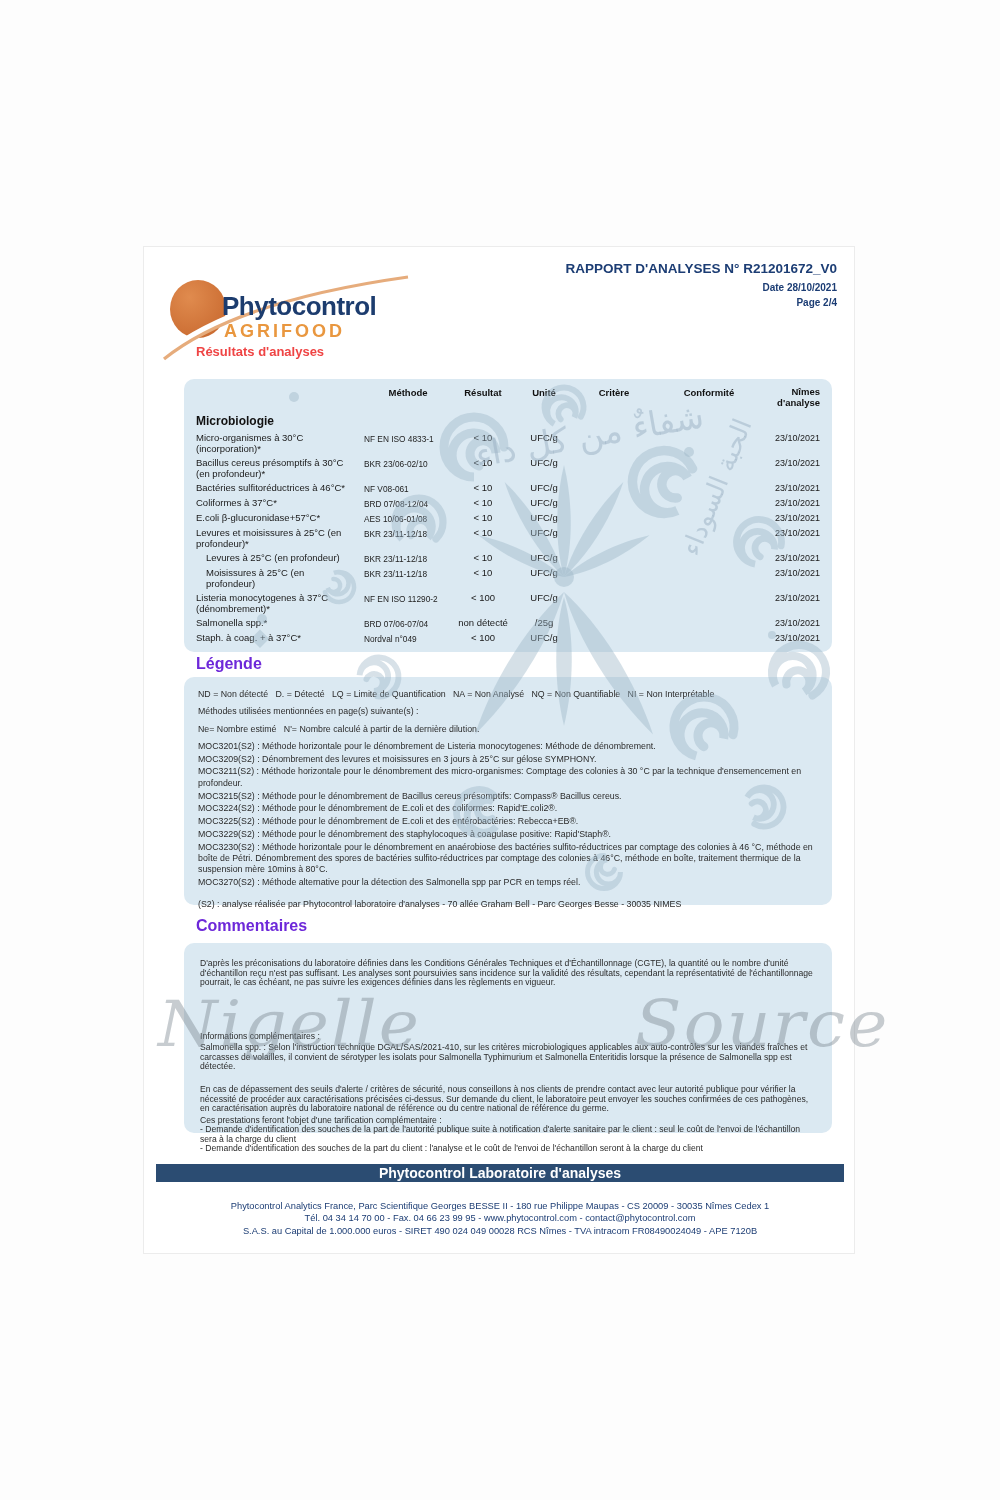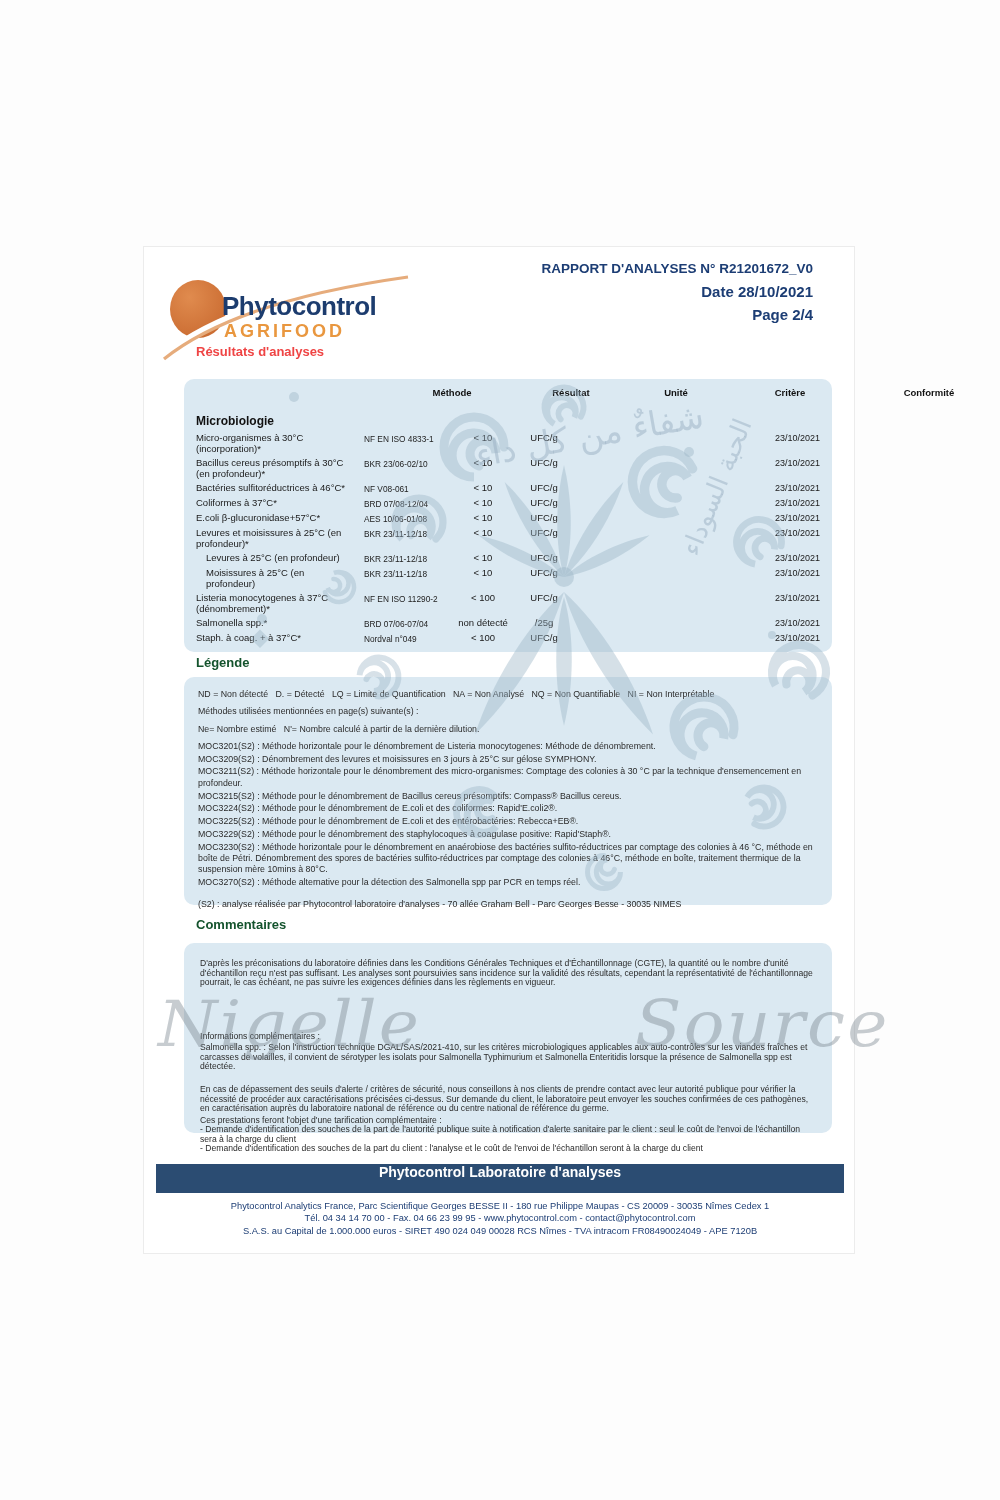--- a/index.html
+++ b/index.html
@@ -6,52 +6,52 @@
   body{
     width:1000px;height:1500px;position:relative;background:#fdfdfd;
     font-family:"Liberation Sans", sans-serif;color:#1a1a1a;overflow:hidden;
   }
   .document{
     position:absolute;left:143px;top:246px;width:712px;height:1008px;
     background:#ffffff;border:1px solid #ececec;box-sizing:border-box;
   }
   
   .hdr-right{
-    position:absolute;top:12px;right:41px;text-align:right;
+    position:absolute;top:12px;right:17px;text-align:right;
     color:#1c3d74;font-weight:bold;line-height:1.55;
   }
   .hdr-right .l1{font-size:13.5px;}
-  .hdr-right .l2,.hdr-right .l3{font-size:15px;}
+  .hdr-right .l2,.hdr-right .l3{font-size:10px;}
   .logo-svg{position:absolute;left:12px;top:16px;}
   .logo-name{
     position:absolute;left:78px;top:44px;font-size:26px;font-weight:bold;
     color:#1c3c6e;letter-spacing:-0.5px;
   }
   .logo-div{
     position:absolute;left:80px;top:74px;font-size:18px;font-weight:600;
     color:#e9973f;letter-spacing:3px;
   }
   .results-title{position:absolute;left:52px;top:97px;font-size:13px;font-weight:bold;color:#ef4444;}
 
   
   .panel{
     position:absolute;left:40px;width:648px;background:#dbe9f2;
     border-radius:10px;box-sizing:border-box;
   }
   .panel-table{top:132px;height:273px;padding:6px 10px 4px 12px;}
   .panel-legend{top:430px;height:228px;padding:12px 14px 8px 14px;}
   .panel-comments{top:696px;height:190px;padding:16px 16px 8px 16px;}
 
-  .section-title{position:absolute;left:52px;font-size:13px;font-weight:bold;color:#14532d;}
+  .section-title{position:absolute;left:52px;font-size:16px;font-weight:bold;color:#6d28d9;}
   .t-legend{top:408px;}
   .t-comments{top:670px;}
 
   
   .thead,.trow{display:grid;grid-template-columns:168px 88px 62px 60px 80px 110px 1fr;}
-  .thead{font-size:9.5px;font-weight:bold;color:#111;padding:2px 0 1px 0;gap:44px;}
+  .thead{font-size:9.5px;font-weight:bold;color:#111;padding:2px 0 1px 0;}
   .thead .c{text-align:center;}
   .thead .c.name{text-align:left;}
   .thead .c.deb{text-align:right;padding-right:2px;line-height:10.5px;}
   .group-title{font-size:12px;font-weight:bold;color:#111;margin:5px 0 3px 0;}
   .trow{padding:2px 0;font-size:9.5px;line-height:10.5px;color:#1a1a1a;}
   .trow .name{padding-right:6px;}
   .trow.indent .name{padding-left:10px;padding-right:14px;}
   .trow .met{font-size:8.3px;color:#222;padding-top:0.5px;}
   .trow .res{text-align:center;white-space:nowrap;}
   .trow .uni{text-align:center;}
@@ -66,22 +66,22 @@
   .panel-legend p.biggap{margin-top:11px;}
   .panel-comments p{margin:0;font-size:8.6px;line-height:9.4px;color:#2b2b2b;}
   .panel-comments .para{line-height:9.6px;}
   .panel-comments .p1{margin-bottom:44px;}
   .panel-comments .info-label{margin-bottom:2px;}
   .panel-comments .p2{margin-bottom:13px;}
   .panel-comments .p3{margin-bottom:2px;}
 
   
   .footer-bar{
-    position:absolute;left:12px;top:917px;width:688px;height:29px;background:#2b4c72;
-    display:flex;align-items:flex-start;justify-content:center;
+    position:absolute;left:12px;top:917px;width:688px;height:18px;background:#2b4c72;
+    display:flex;align-items:center;justify-content:center;
   }
   .footer-bar span{color:#fff;font-size:14px;font-weight:bold;}
   .footer-lines{
     position:absolute;left:20px;top:953px;width:672px;text-align:center;
     color:#1c3d74;font-size:9.3px;line-height:12.4px;
   }
 
   
   .wm-svg{position:absolute;left:0;top:0;pointer-events:none;z-index:3;}
   .wm-arabic{

